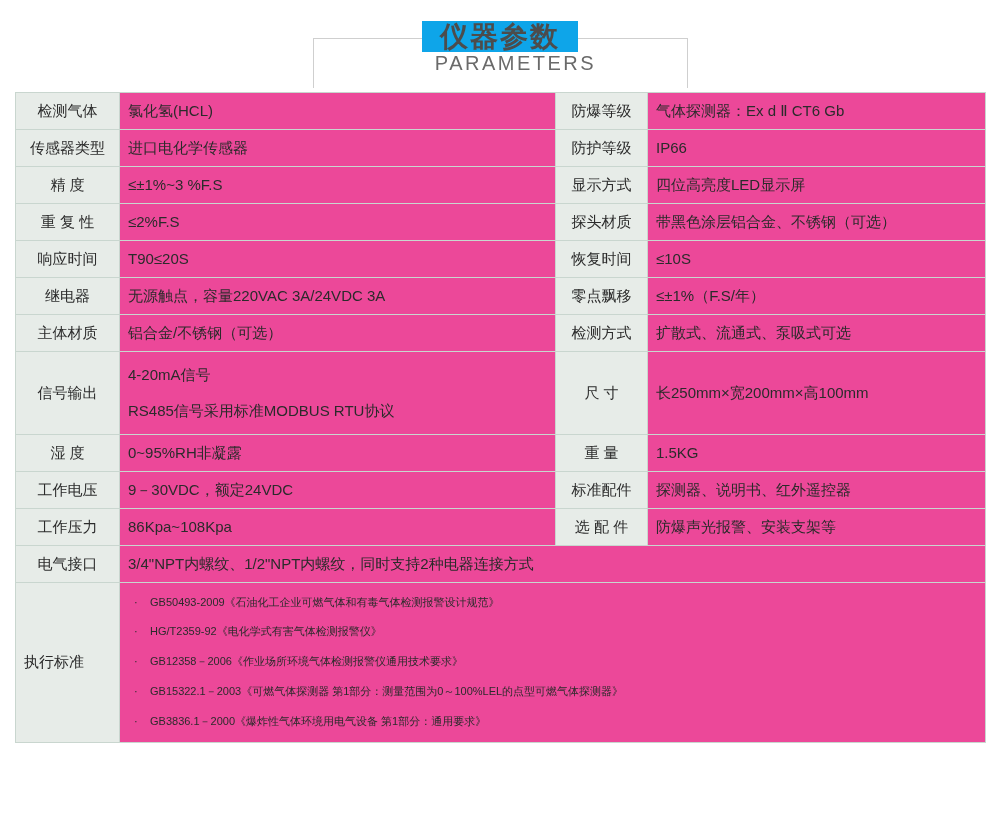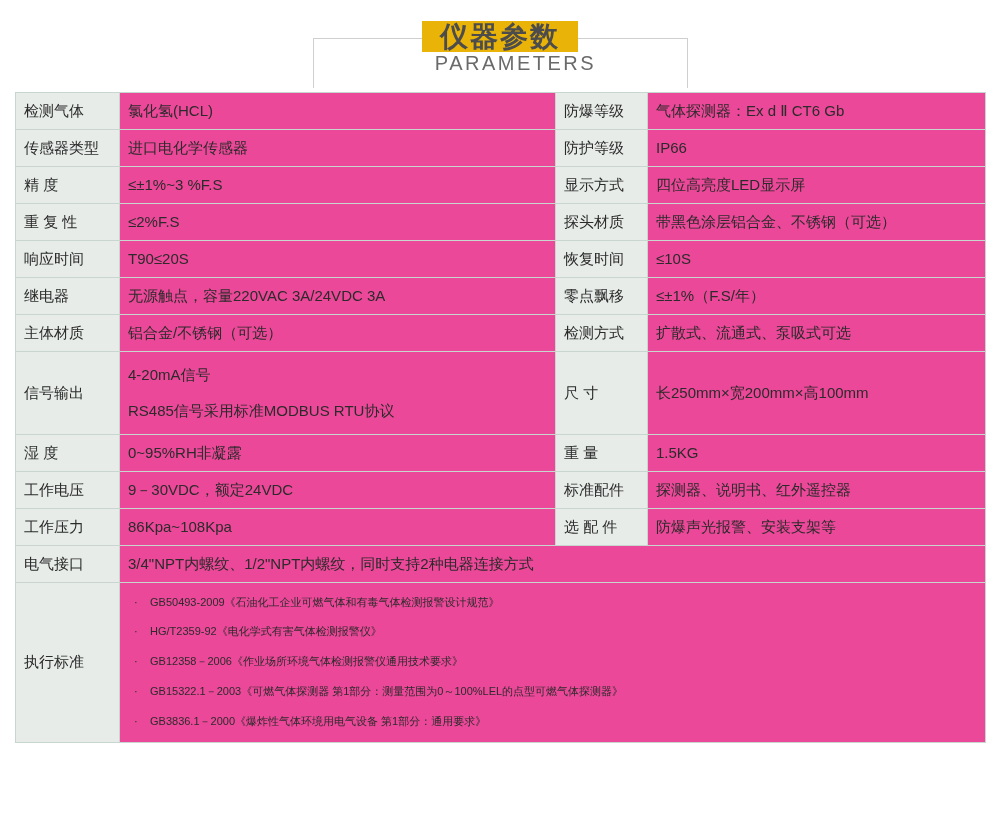--- a/index.html
+++ b/index.html
@@ -37,21 +37,21 @@
     left: 0;
     right: 0;
     top: 18px;
     text-align: center;
     font-size: 28px;
     font-weight: bold;
     color: #4c4c4c;
     letter-spacing: 2px;
   }
   .title-cn span {
-    background: #eab308;
+    background: #0ea5e9;
     padding: 0 18px;
   }
   .title-en {
     position: absolute;
     left: 0;
     right: 0;
     top: 52px;
     text-align: center;
     font-size: 20px;
     color: #6a6a6a;
@@ -74,20 +74,21 @@
     vertical-align: middle;
     color: #2b2b2b;
     line-height: 1.45;
     word-break: break-word;
   }
   td.lbl {
     background: #e7ece8;
     font-size: 15px;
     color: #2b2b2b;
     white-space: nowrap;
+    text-align: center;
   }
   td.val {
     background: #ec4899;
   }
   .w-lbl  { width: 104px; }
   .w-val  { width: 436px; }
   .w-lbl2 { width: 92px; }
   .w-val2 { width: 338px; }
 
   .stack-line {

